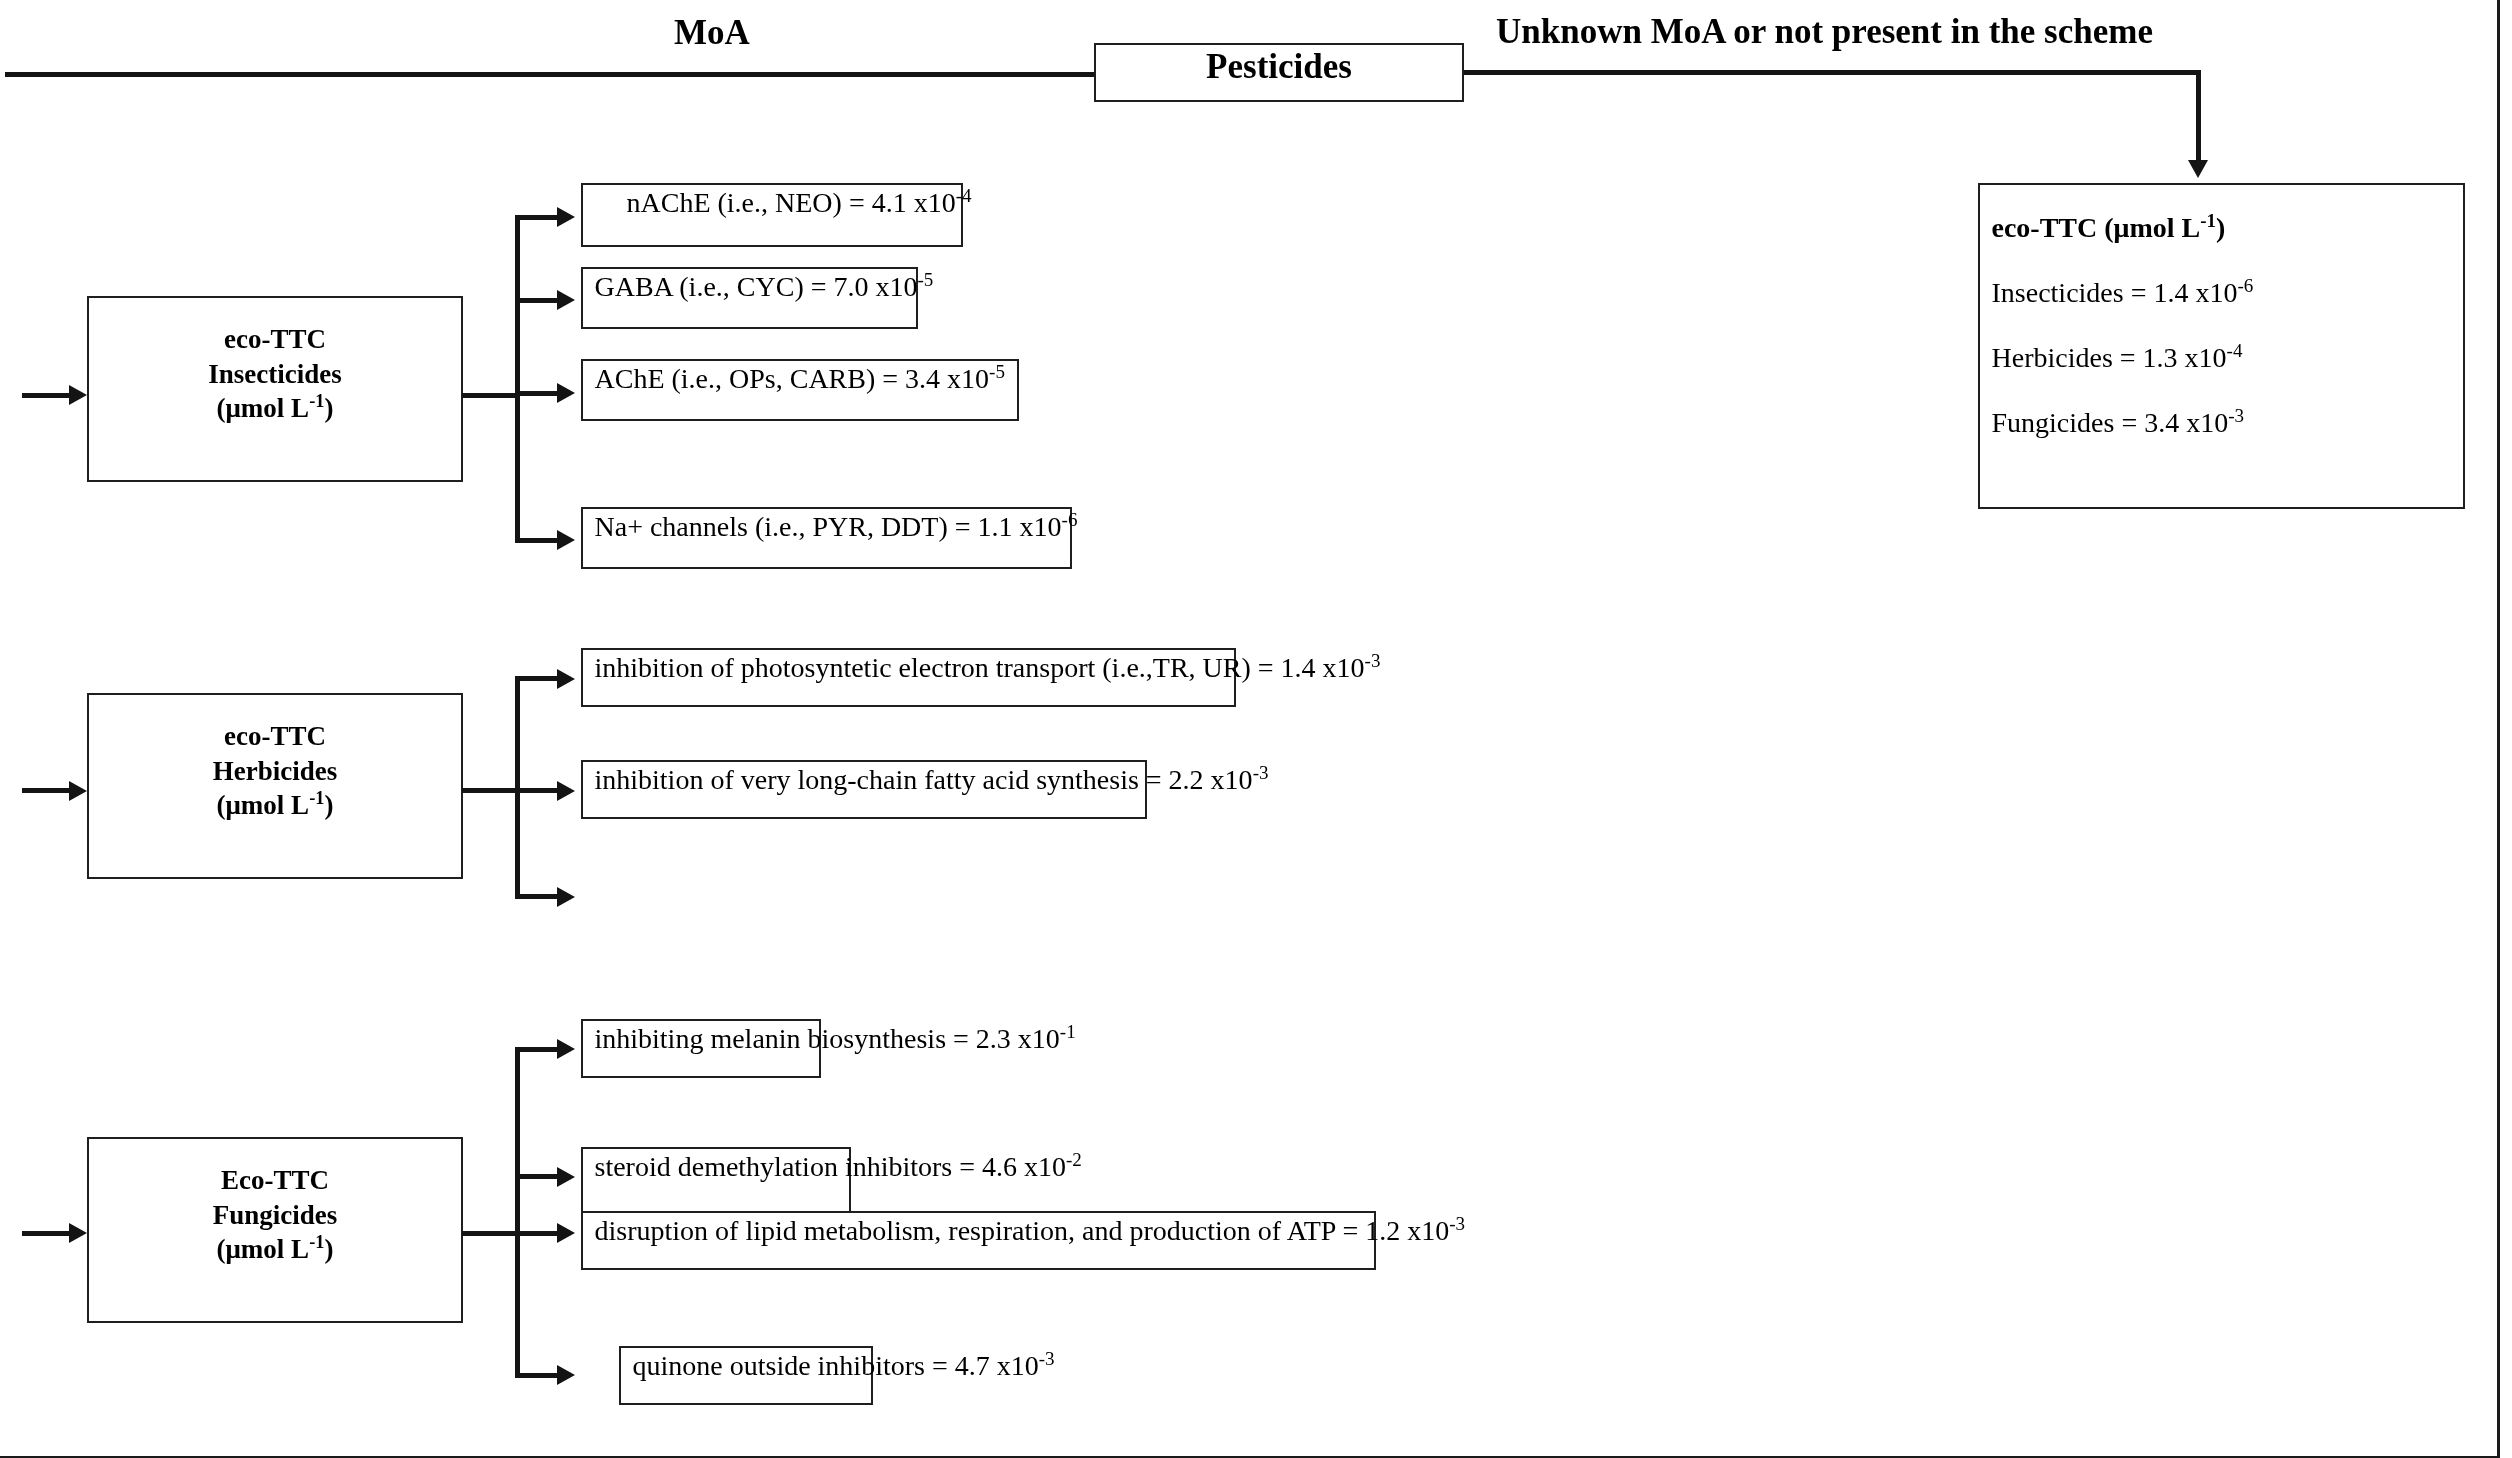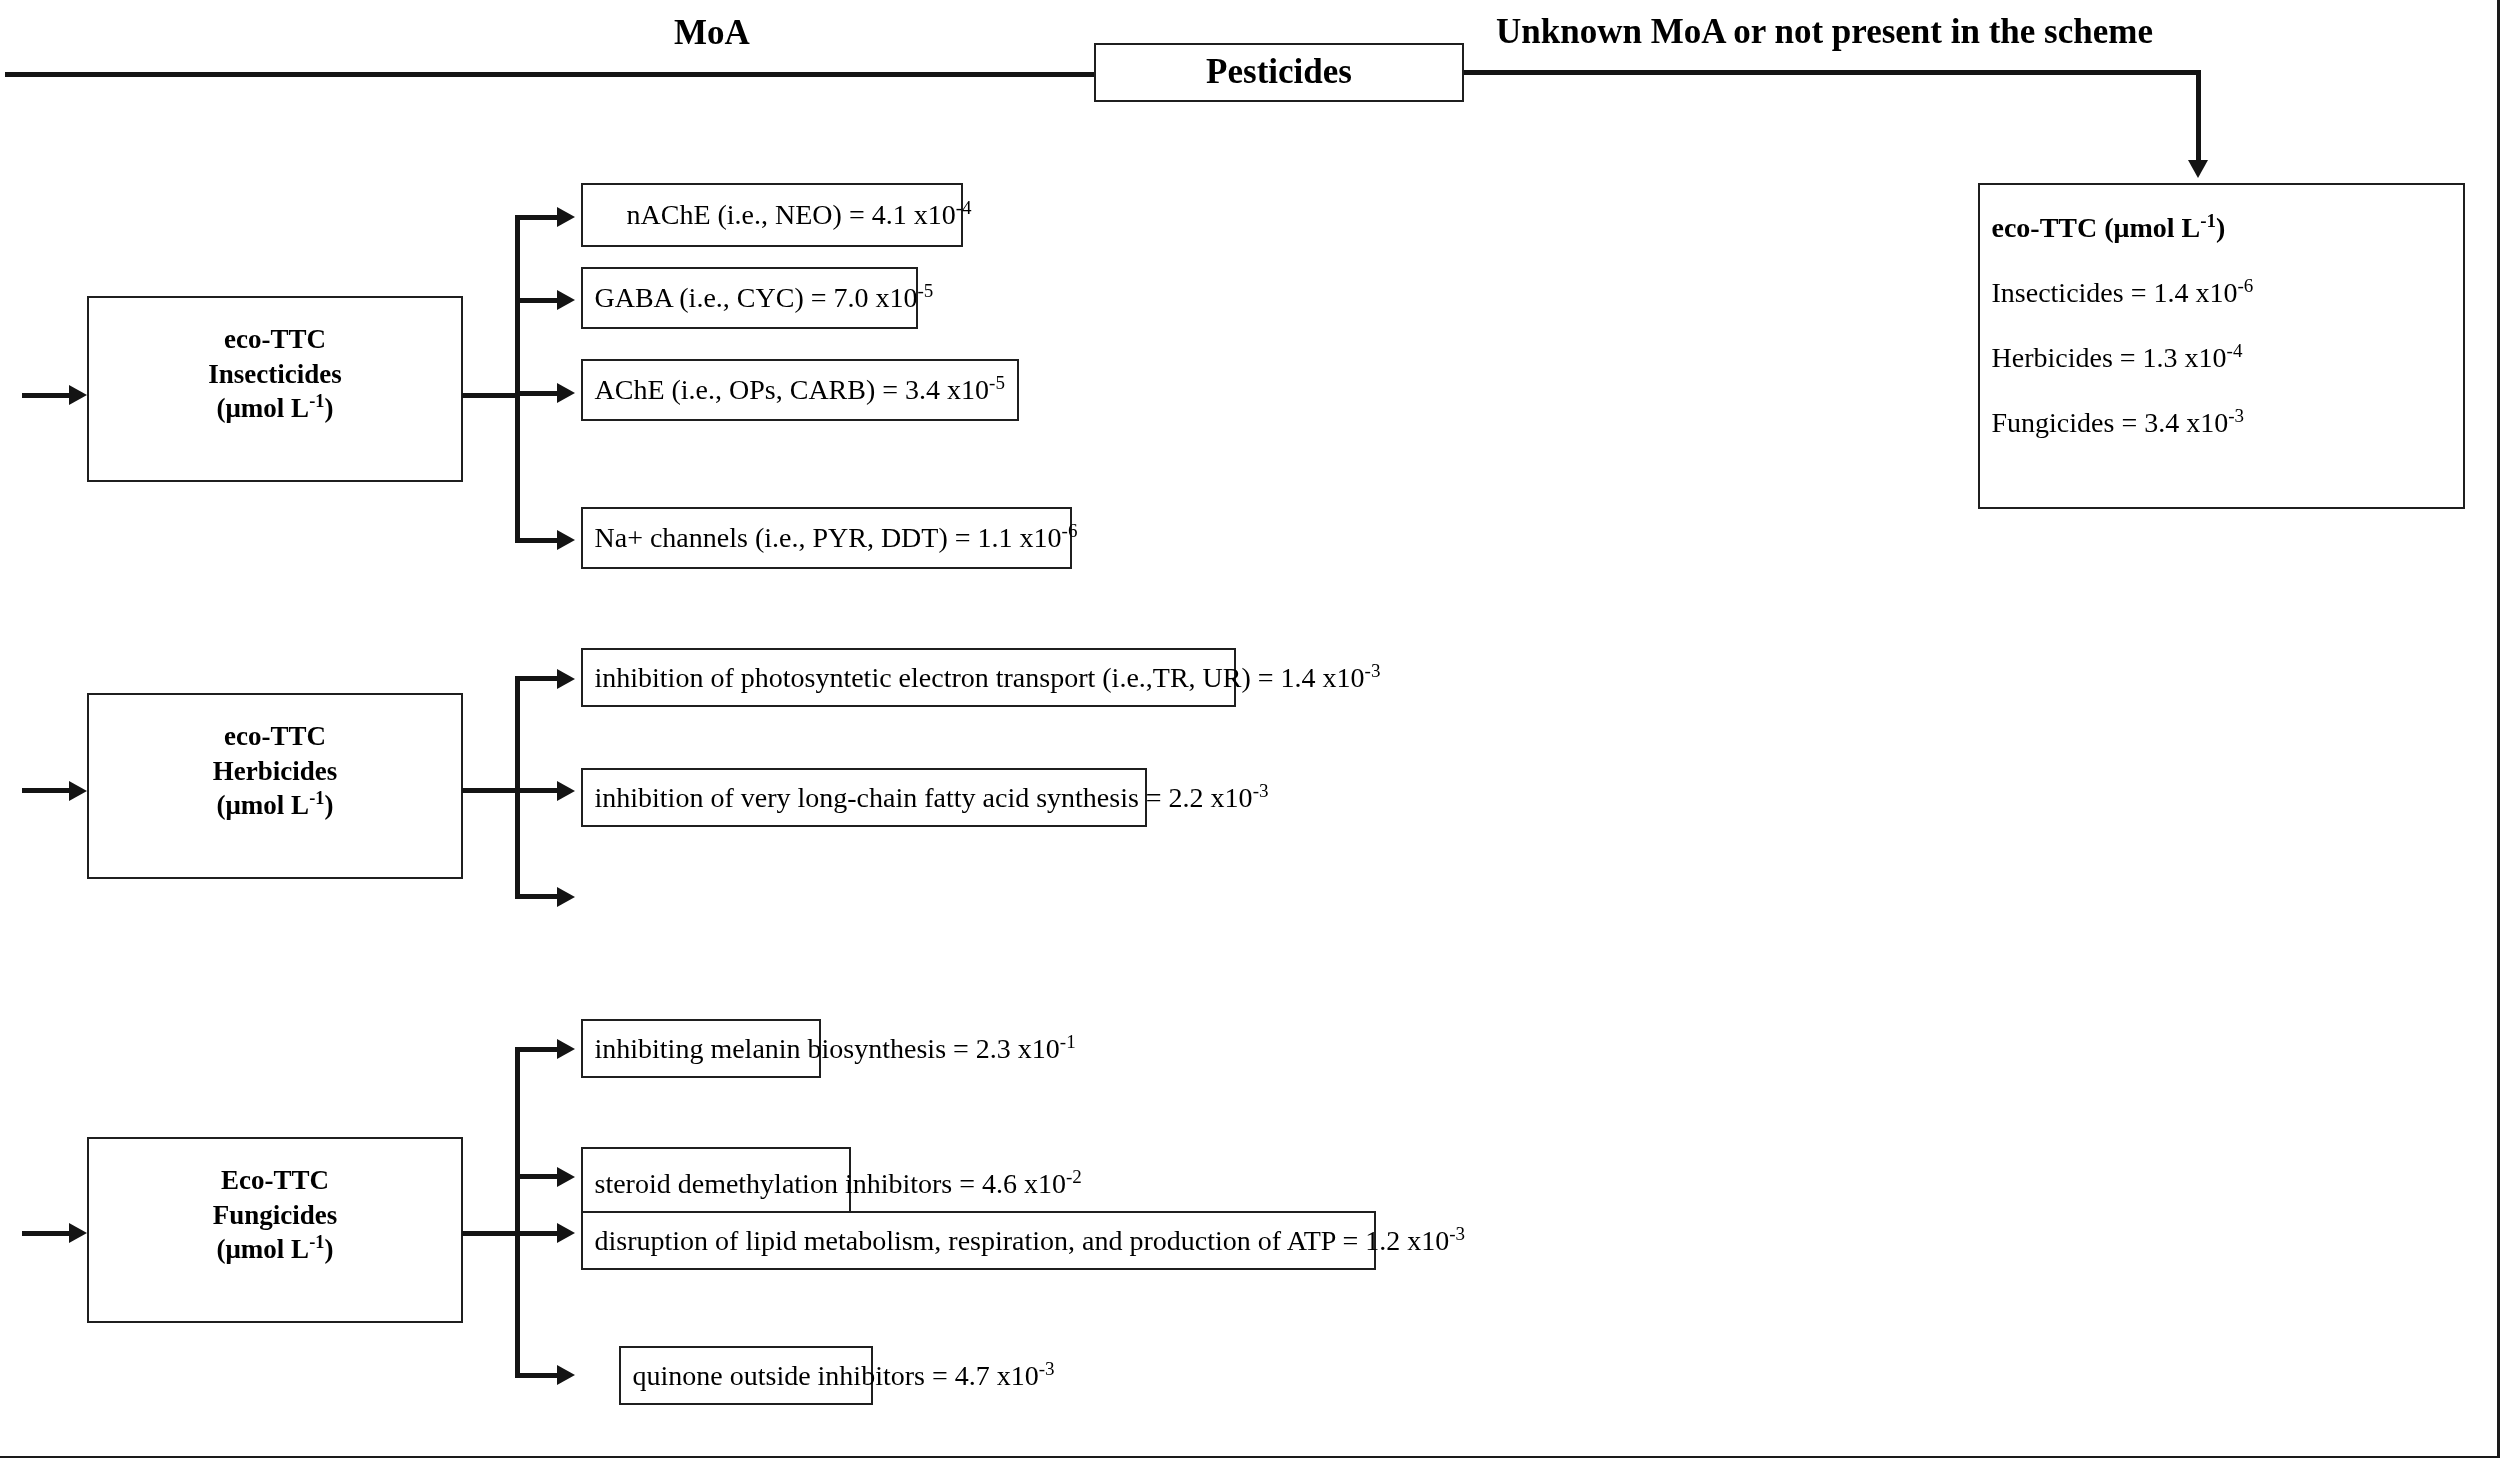--- a/index.html
+++ b/index.html
@@ -6,21 +6,21 @@
   body{width:2512px;height:1458px;position:relative;overflow:hidden;
        font-family:"Liberation Serif","DejaVu Serif",serif;color:#000;}
   .canvas{position:absolute;left:0;top:0;width:2512px;height:1458px;}
 
   
   .page-border-right{position:absolute;left:2497px;top:0;width:3.2px;height:1458px;background:#1a1a1a;}
   .page-rule-bottom{position:absolute;left:0;top:1456px;width:2497px;height:3.2px;background:#1a1a1a;}
 
   
   .box{position:absolute;box-sizing:border-box;border:2.5px solid #1f1f1f;background:#fff;
-       display:flex;align-items:center;}
+       display:flex;}
   .box.center{justify-content:center;text-align:center;}
   .box.left{justify-content:flex-start;}
   .box-text{display:block;line-height:1.28;padding:0 11.5px;white-space:nowrap;}
   .bold{font-weight:bold;}
 
   
   .hline{position:absolute;background:#141414;height:4.5px;}
   .vline{position:absolute;background:#141414;width:4.5px;}
   .arrow-r{position:absolute;width:0;height:0;border-top:10.2px solid transparent;
            border-bottom:10.2px solid transparent;border-left:18px solid #141414;}
@@ -117,21 +117,21 @@
   <div class="vline" style="left:515px;top:676px;height:223px;"></div>
 
   <div class="hline" style="left:515px;top:676px;width:45px;"></div>
   <div class="arrow-r" style="left:557px;top:669px;"></div>
   <div class="box left" style="left:581px;top:648px;width:655px;height:59px;">
     <span class="box-text fs-body"><span>inhibition of photosyntetic electron transport (i.e.,TR, UR)  = 1.4 x10</span><sup>-3</sup></span>
   </div>
 
   <div class="hline" style="left:515px;top:788px;width:45px;"></div>
   <div class="arrow-r" style="left:557px;top:781px;"></div>
-  <div class="box left" style="left:581px;top:760px;width:566px;height:59px;margin-top:8px;">
+  <div class="box left" style="left:581px;top:760px;width:566px;height:59px;">
     <span class="box-text fs-body"><span>inhibition of very long-chain fatty acid synthesis  = 2.2 x10</span><sup>-3</sup></span>
   </div>
 
   <div class="hline" style="left:515px;top:894px;width:45px;"></div>
   <div class="arrow-r" style="left:557px;top:887px;"></div>
 
   <div class="hline" style="left:22px;top:1231px;width:51px;"></div>
   <div class="arrow-r" style="left:69px;top:1223px;"></div>
 
   <div class="box center bold" style="left:87px;top:1137px;width:376px;height:186px;display:block;padding-top:24px;">

